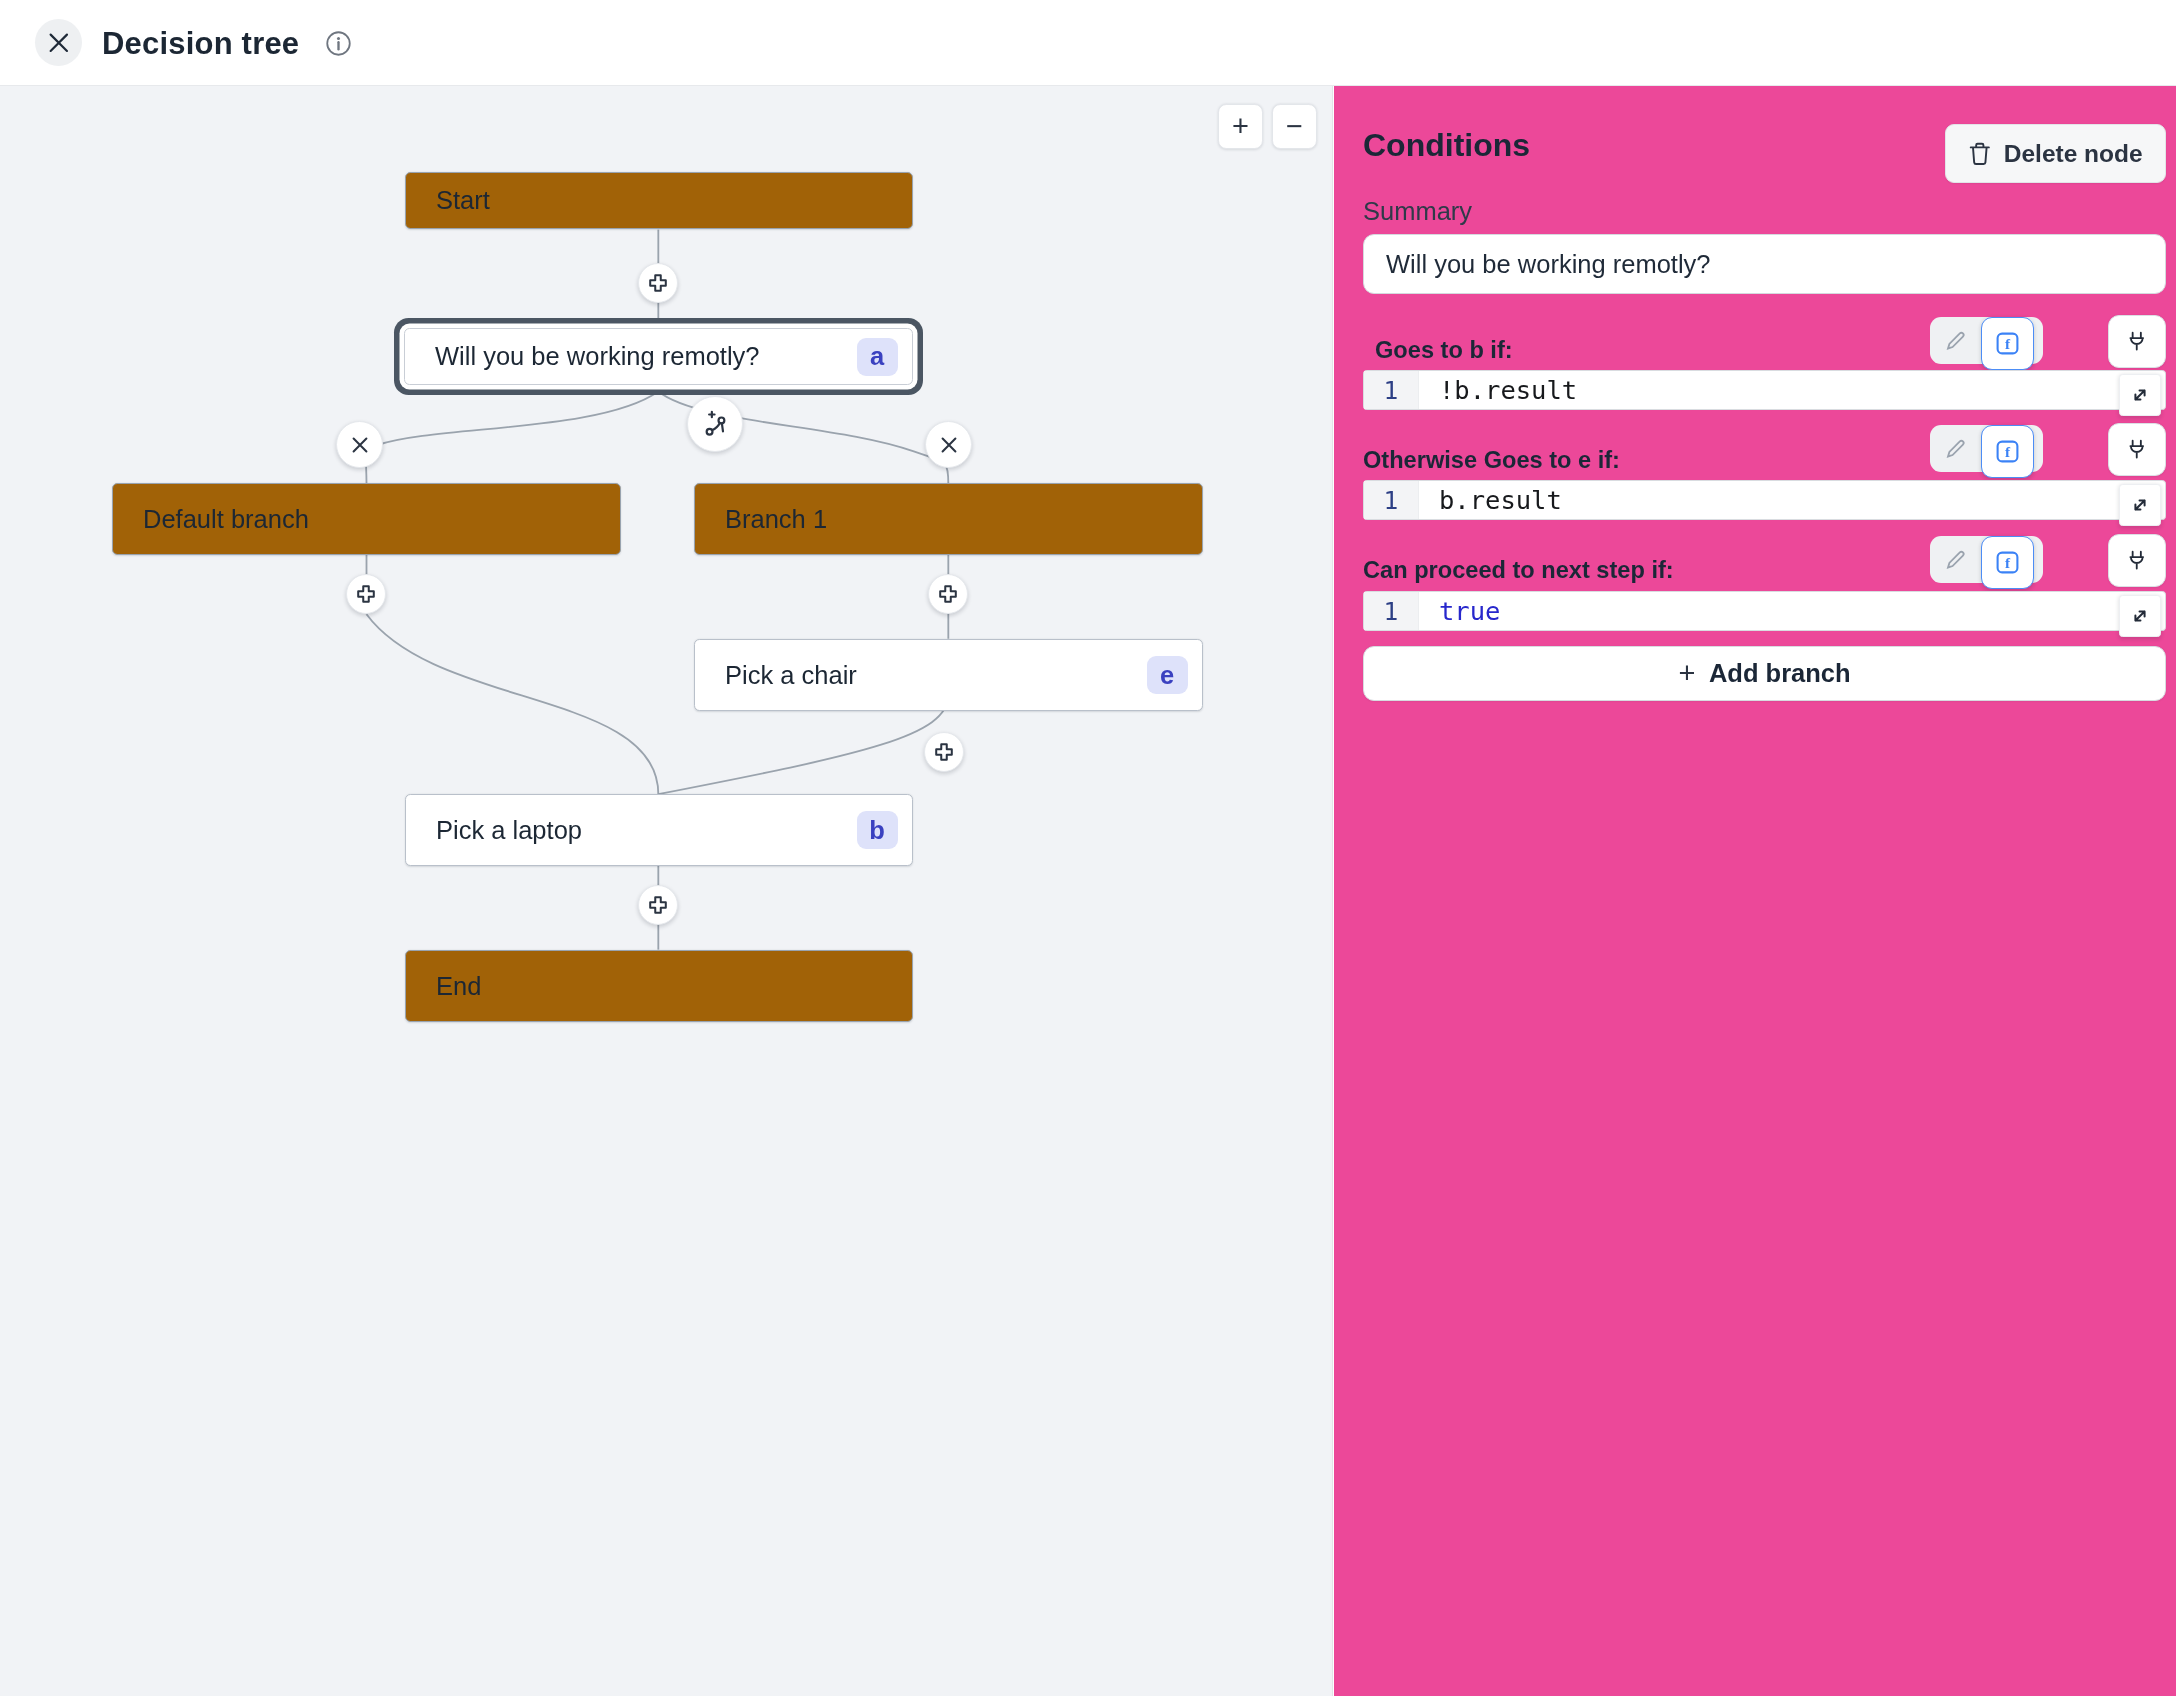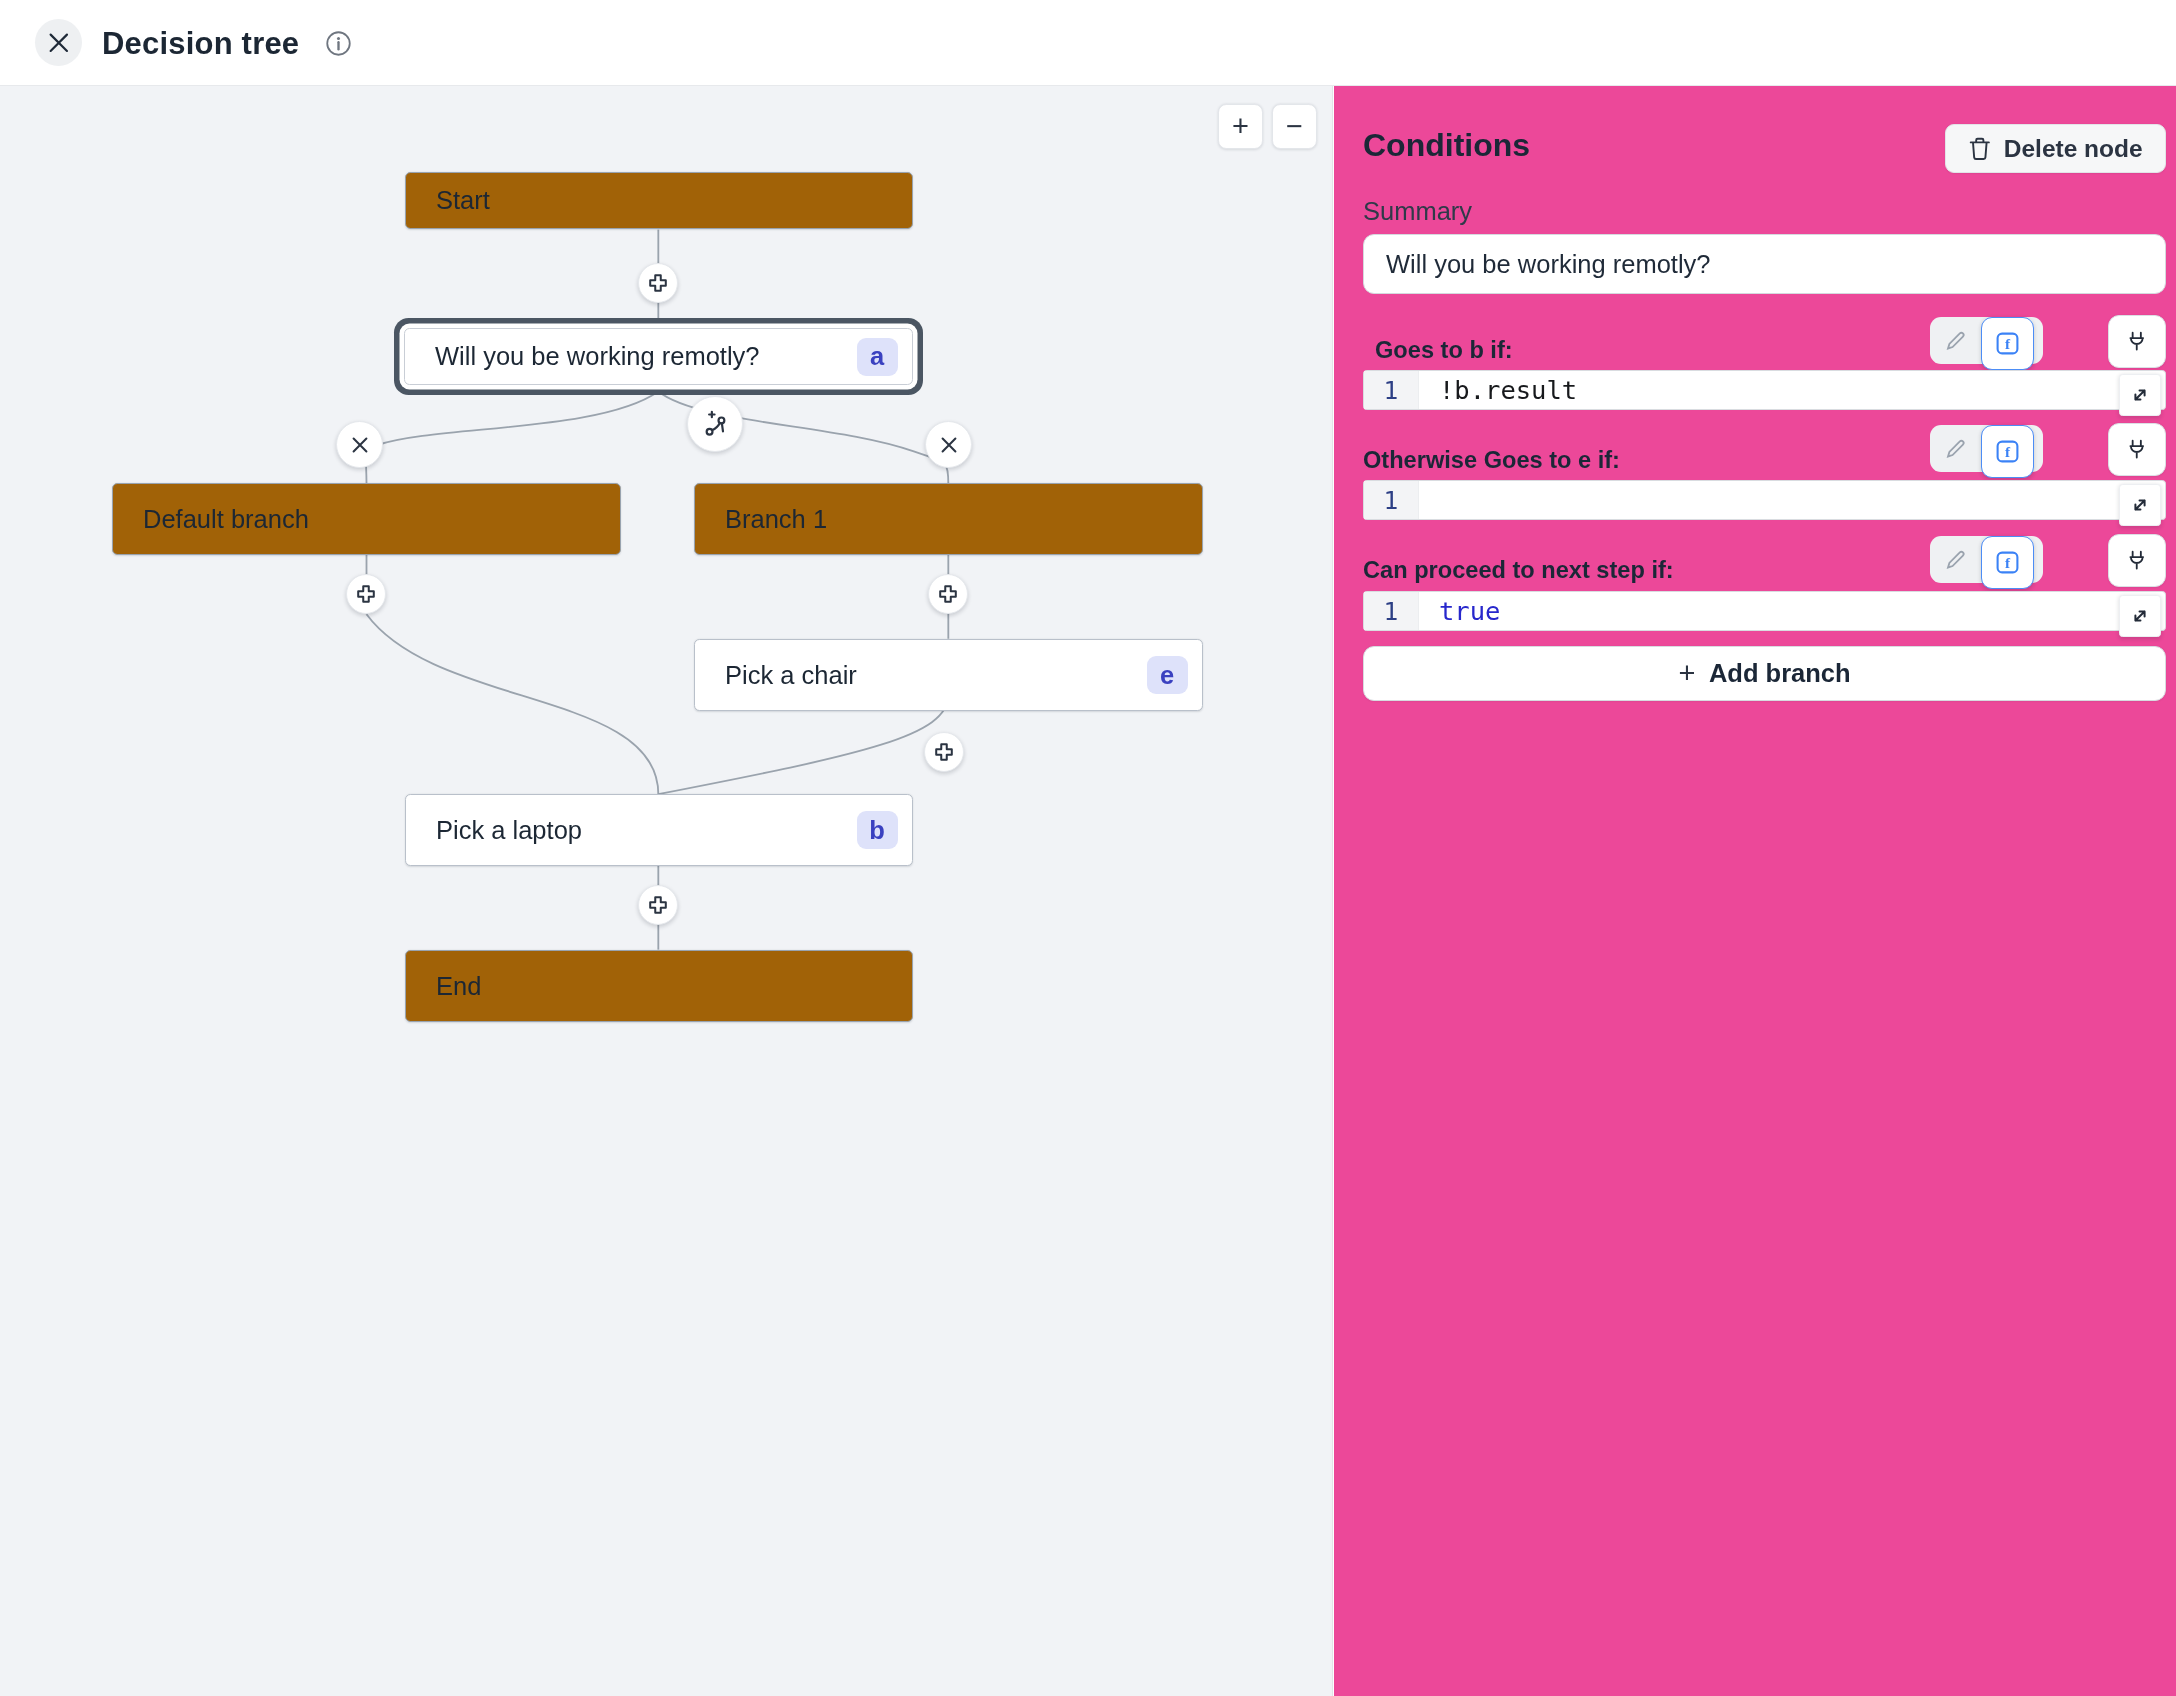--- a/index.html
+++ b/index.html
@@ -22,21 +22,21 @@
   .node-badge { width:41px; height:38px; border-radius:9px; background:#dee2fa; color:#3a41c0; font-weight:bold; font-size:25.5px; display:flex; align-items:center; justify-content:center; }
   .connector { position:absolute; background:#ffffff; border:0.9px solid #e5e8ec; border-radius:50%; display:flex; align-items:center; justify-content:center; box-shadow:0 1.8px 4.5px rgba(16,24,40,.18); cursor:pointer; z-index:6; }
   .plus-conn { width:40px; height:40px; }
   .x-conn { width:47px; height:47px; }
   .branch-conn { width:56px; height:56px; }
   .zoom-btn { position:absolute; width:45px; height:45px; background:#ffffff; border:0.9px solid #e3e6ea; border-radius:8.2px; box-shadow:0 0.9px 2.7px rgba(16,24,40,.12); display:flex; align-items:center; justify-content:center; font-size:29px; color:#2b3442; cursor:pointer; z-index:7; }
 
   
   .panel { position:absolute; left:1334px; top:86px; width:843px; height:1610px; background:#ec4899; }
   .panel-title { position:absolute; left:29px; top:41px; font-size:32px; font-weight:bold; color:#1b2737; }
-  .delete-btn { position:absolute; left:611px; top:38px; width:221px; height:49px; background:#f6f7f8; border:0.9px solid #e2e4e8; border-radius:9px; display:flex; align-items:center; justify-content:center; gap:11.8px; font-size:24.5px; font-weight:bold; color:#2b3442; cursor:pointer; box-shadow:0 0.9px 1.8px rgba(16,24,40,.06); }
+  .delete-btn { position:absolute; left:611px; top:38px; width:221px; height:59px; background:#f6f7f8; border:0.9px solid #e2e4e8; border-radius:9px; display:flex; align-items:center; justify-content:center; gap:11.8px; font-size:24.5px; font-weight:bold; color:#2b3442; cursor:pointer; box-shadow:0 0.9px 1.8px rgba(16,24,40,.06); }
   .summary-label { position:absolute; left:29px; top:111px; font-size:25.5px; color:#2f3a49; }
   .summary-input { position:absolute; left:29px; top:148px; width:803px; height:60px; border:0.9px solid #d5d9de; border-radius:11px; background:#ffffff; font-family:"Liberation Sans", sans-serif; font-size:25.5px; color:#1f2a38; padding:0 22px; outline:none; }
 
   .cond-label { position:absolute; left:29px; font-size:23.6px; font-weight:bold; color:#1b2737; }
   .icon-cluster { position:absolute; right:11px; width:236px; height:51px; }
   .seg-group { position:absolute; left:0; top:1.8px; width:113px; height:47px; background:#eff1f3; border-radius:11px; display:flex; align-items:center; }
   .seg-btn { width:51px; height:47px; display:flex; align-items:center; justify-content:center; cursor:pointer; }
   .seg-btn.active { width:53px; height:53px; margin-top:7.3px; background:#ffffff; border:1.8px solid #4c8df6; border-radius:11px; box-shadow:0 1.8px 4.5px rgba(16,24,40,.18); }
   .plug-btn { position:absolute; right:0; top:0; width:58px; height:53px; background:#ffffff; border:0.9px solid #dcdfe4; border-radius:11px; display:flex; align-items:center; justify-content:center; cursor:pointer; box-shadow:0 0.9px 1.8px rgba(16,24,40,.07); }
 
@@ -259,20 +259,21 @@
     <div class="plug-btn">
       <span>
           <svg width="25.5" height="25.5" viewBox="0 0 28 28" fill="none">
             <path d="M9.5 4 V10 M18.5 4 V10 M7 10 H21 M7.5 10 a6.5 6.5 0 0 0 13 0 M14 16.8 V22.5" stroke="#232b38" stroke-width="2" stroke-linecap="round"></path>
           </svg>
         </span>
     </div>
   </div>
   <div class="code-row" style="top:394px;">
     <div class="code-gutter">1</div>
+    <div class="code-text">b.result</div>
     <div class="expand-btn">
       <span>
           <svg width="22" height="22" viewBox="0 0 24 24" fill="none">
             <path d="M7 17 L17 7 M17 7 H11.5 M17 7 V12.5 M7 17 H12.5 M7 17 V11.5" stroke="#232b38" stroke-width="2.2" stroke-linecap="round"></path>
           </svg>
         </span>
     </div>
   </div>
 
   <div class="cond-label" style="top:471px;">Can proceed to next step if:</div>

